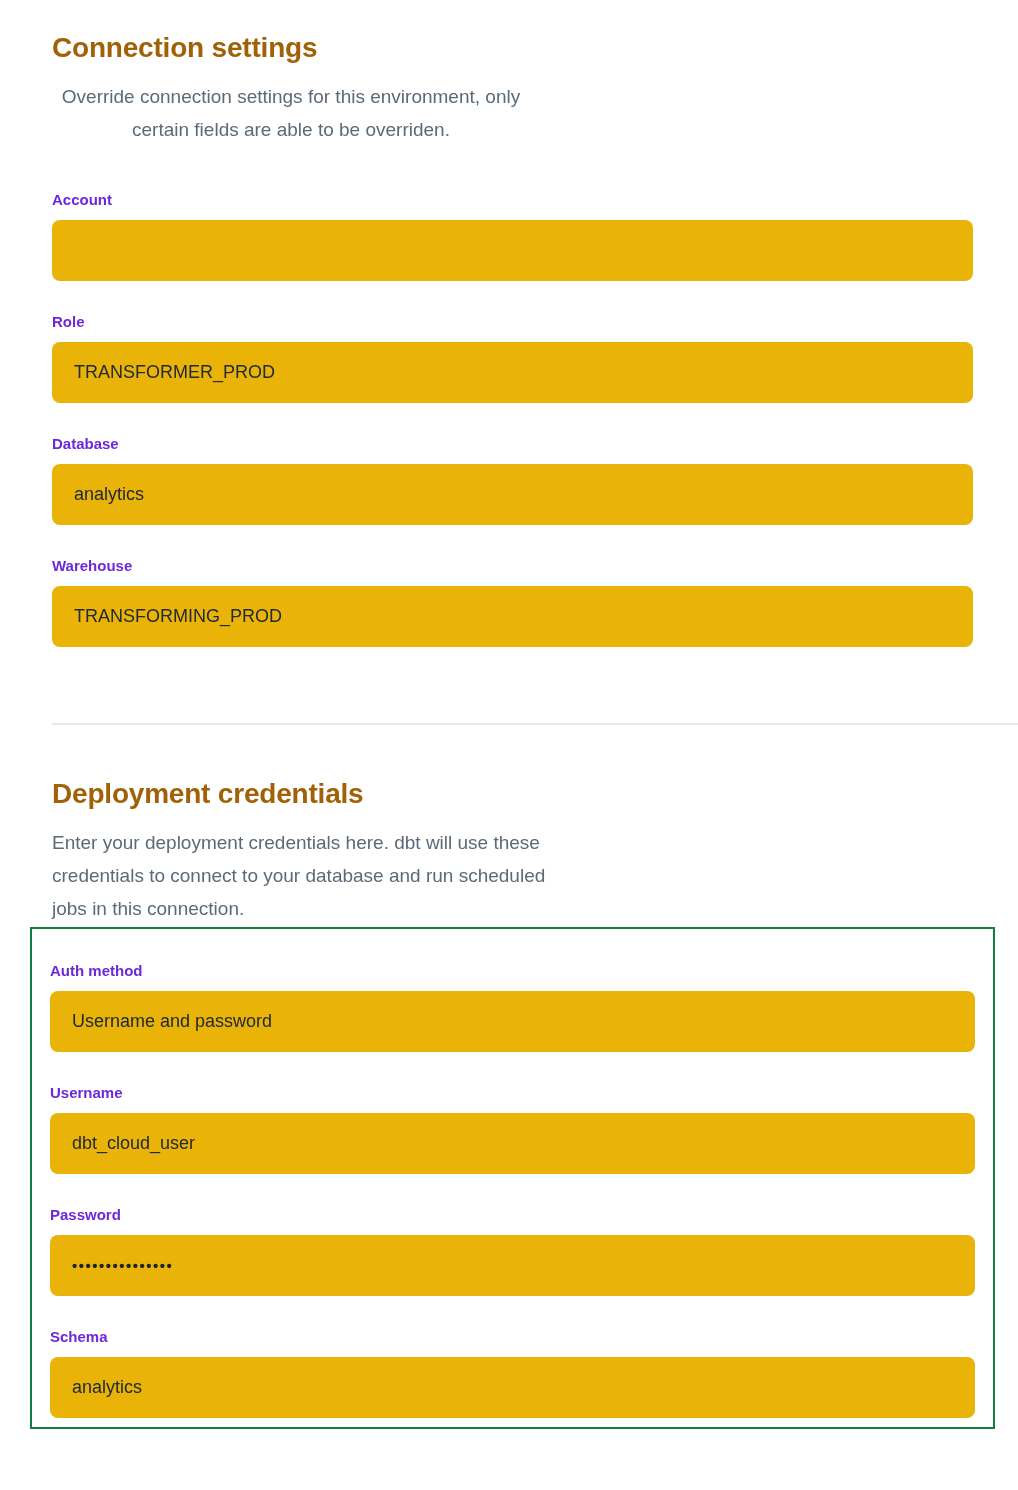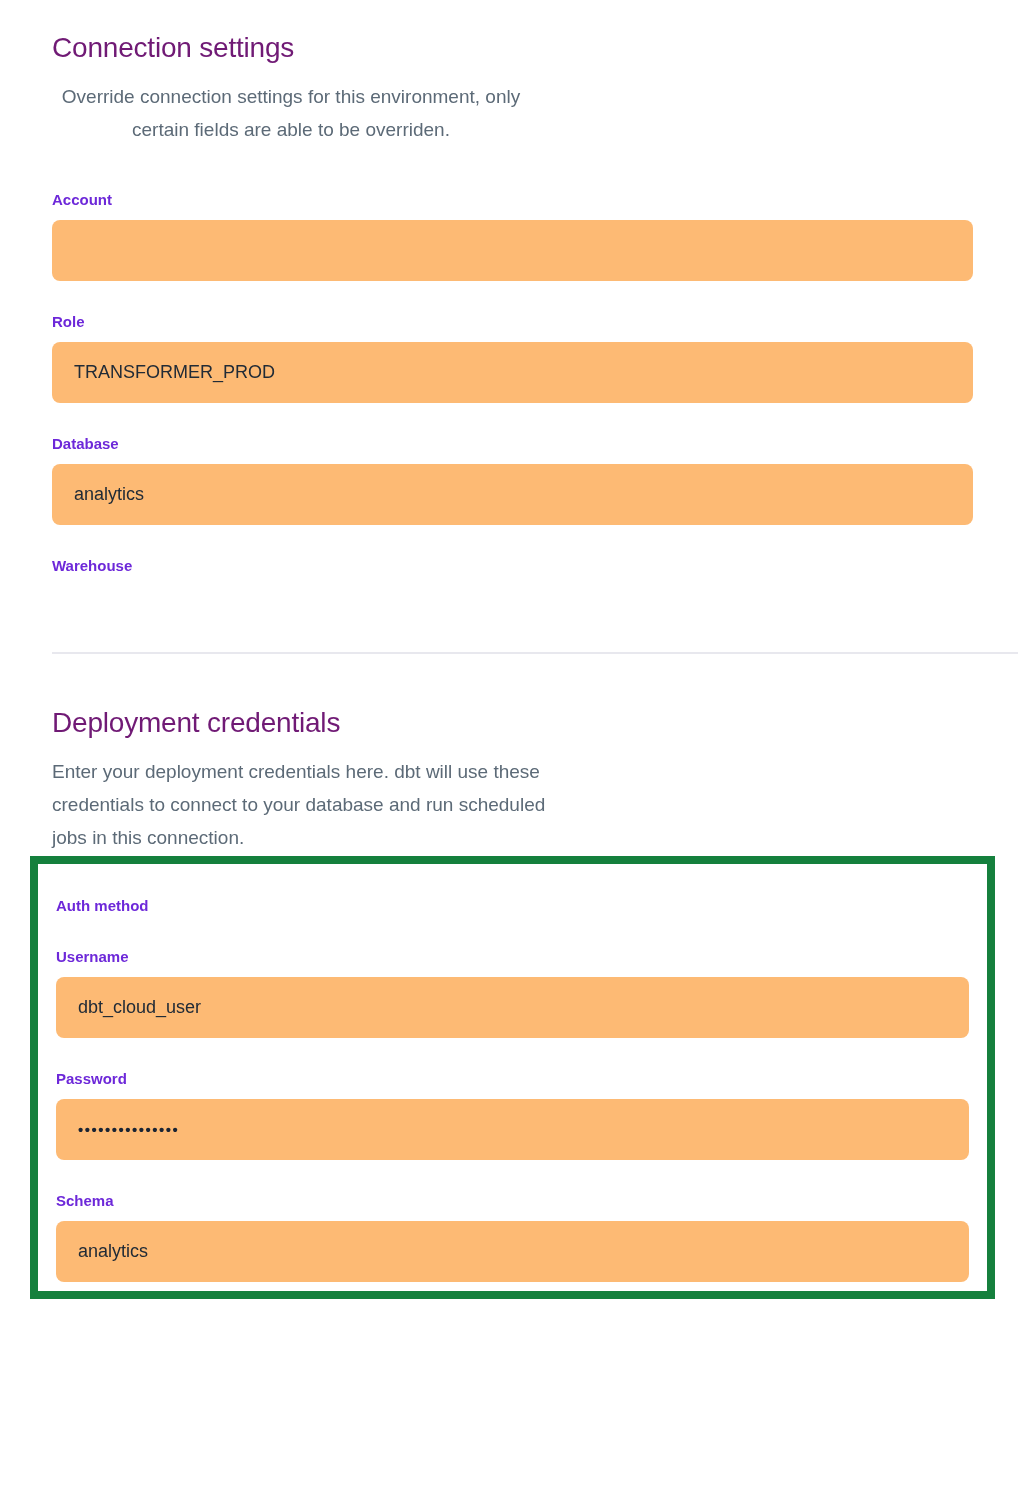--- a/index.html
+++ b/index.html
@@ -13,22 +13,22 @@
   .content {
     padding-left: 52px;
     width: 1018px;
   }
   .section { width: 921px; }
 
   .section-title {
     margin-top: 30px;
     font-size: 28px;
     line-height: 36px;
-    font-weight: 400;
-    color: #701a75;
+    font-weight: 700;
+    color: #a16207;
     letter-spacing: -0.2px;
   }
   .section-desc {
     margin-top: 14px;
     font-size: 19px;
     line-height: 33px;
     color: #5c6a77;
     max-width: 520px;
   }
   .desc-narrow { max-width: 478px; text-align: center; }
@@ -40,21 +40,21 @@
     font-size: 15px;
     line-height: 20px;
     font-weight: 700;
     color: #6d28d9;
     margin-bottom: 10px;
   }
   .field-input {
     display: block;
     width: 100%;
     height: 61px;
-    background: #fdba74;
+    background: #eab308;
     border: none;
     outline: none;
     border-radius: 8px;
     padding: 0 22px;
     font-family: "Liberation Sans", sans-serif;
     font-size: 18px;
     color: #212b36;
   }
   .field-input.masked {
     font-size: 15px;
@@ -70,21 +70,21 @@
     margin-top: 76px;
     width: 966px; 
   }
 
   .h2-space { margin-top: 51px; }
 
   .highlight-box {
     margin-top: 2px;
     margin-left: -22px;
     width: 965px; 
-    border: 8px solid #15803d;
+    border: 2px solid #15803d;
     padding: 32px 18px 9px 18px;
     background: #ffffff;
   }
   .highlight-box .field:first-child { margin-top: 0; }
 </style>
 </head>
 <body>
 
 <div class="content">
 
@@ -102,33 +102,35 @@
       <input class="field-input" type="text" value="TRANSFORMER_PROD" style="">
     </div>
 
     <div class="field">
       <label class="field-label">Database</label>
       <input class="field-input" type="text" value="analytics" style="">
     </div>
 
     <div class="field">
       <label class="field-label">Warehouse</label>
+      <input class="field-input" type="text" value="TRANSFORMING_PROD" style="">
     </div>
   </div>
 
   <hr class="divider">
 
   <div class="section">
     <h1 class="section-title h2-space">Deployment credentials</h1>
     <p class="section-desc">Enter your deployment credentials here. dbt will use these credentials to connect to your database and run scheduled jobs in this connection.</p>
 
     <div class="highlight-box">
 
       <div class="field">
         <label class="field-label">Auth method</label>
+        <input class="field-input" type="text" value="Username and password" style="">
       </div>
 
       <div class="field">
         <label class="field-label">Username</label>
         <input class="field-input" type="text" value="dbt_cloud_user" style="">
       </div>
 
       <div class="field">
         <label class="field-label">Password</label>
         <input class="field-input masked" type="text" value="•••••••••••••••" style="">

